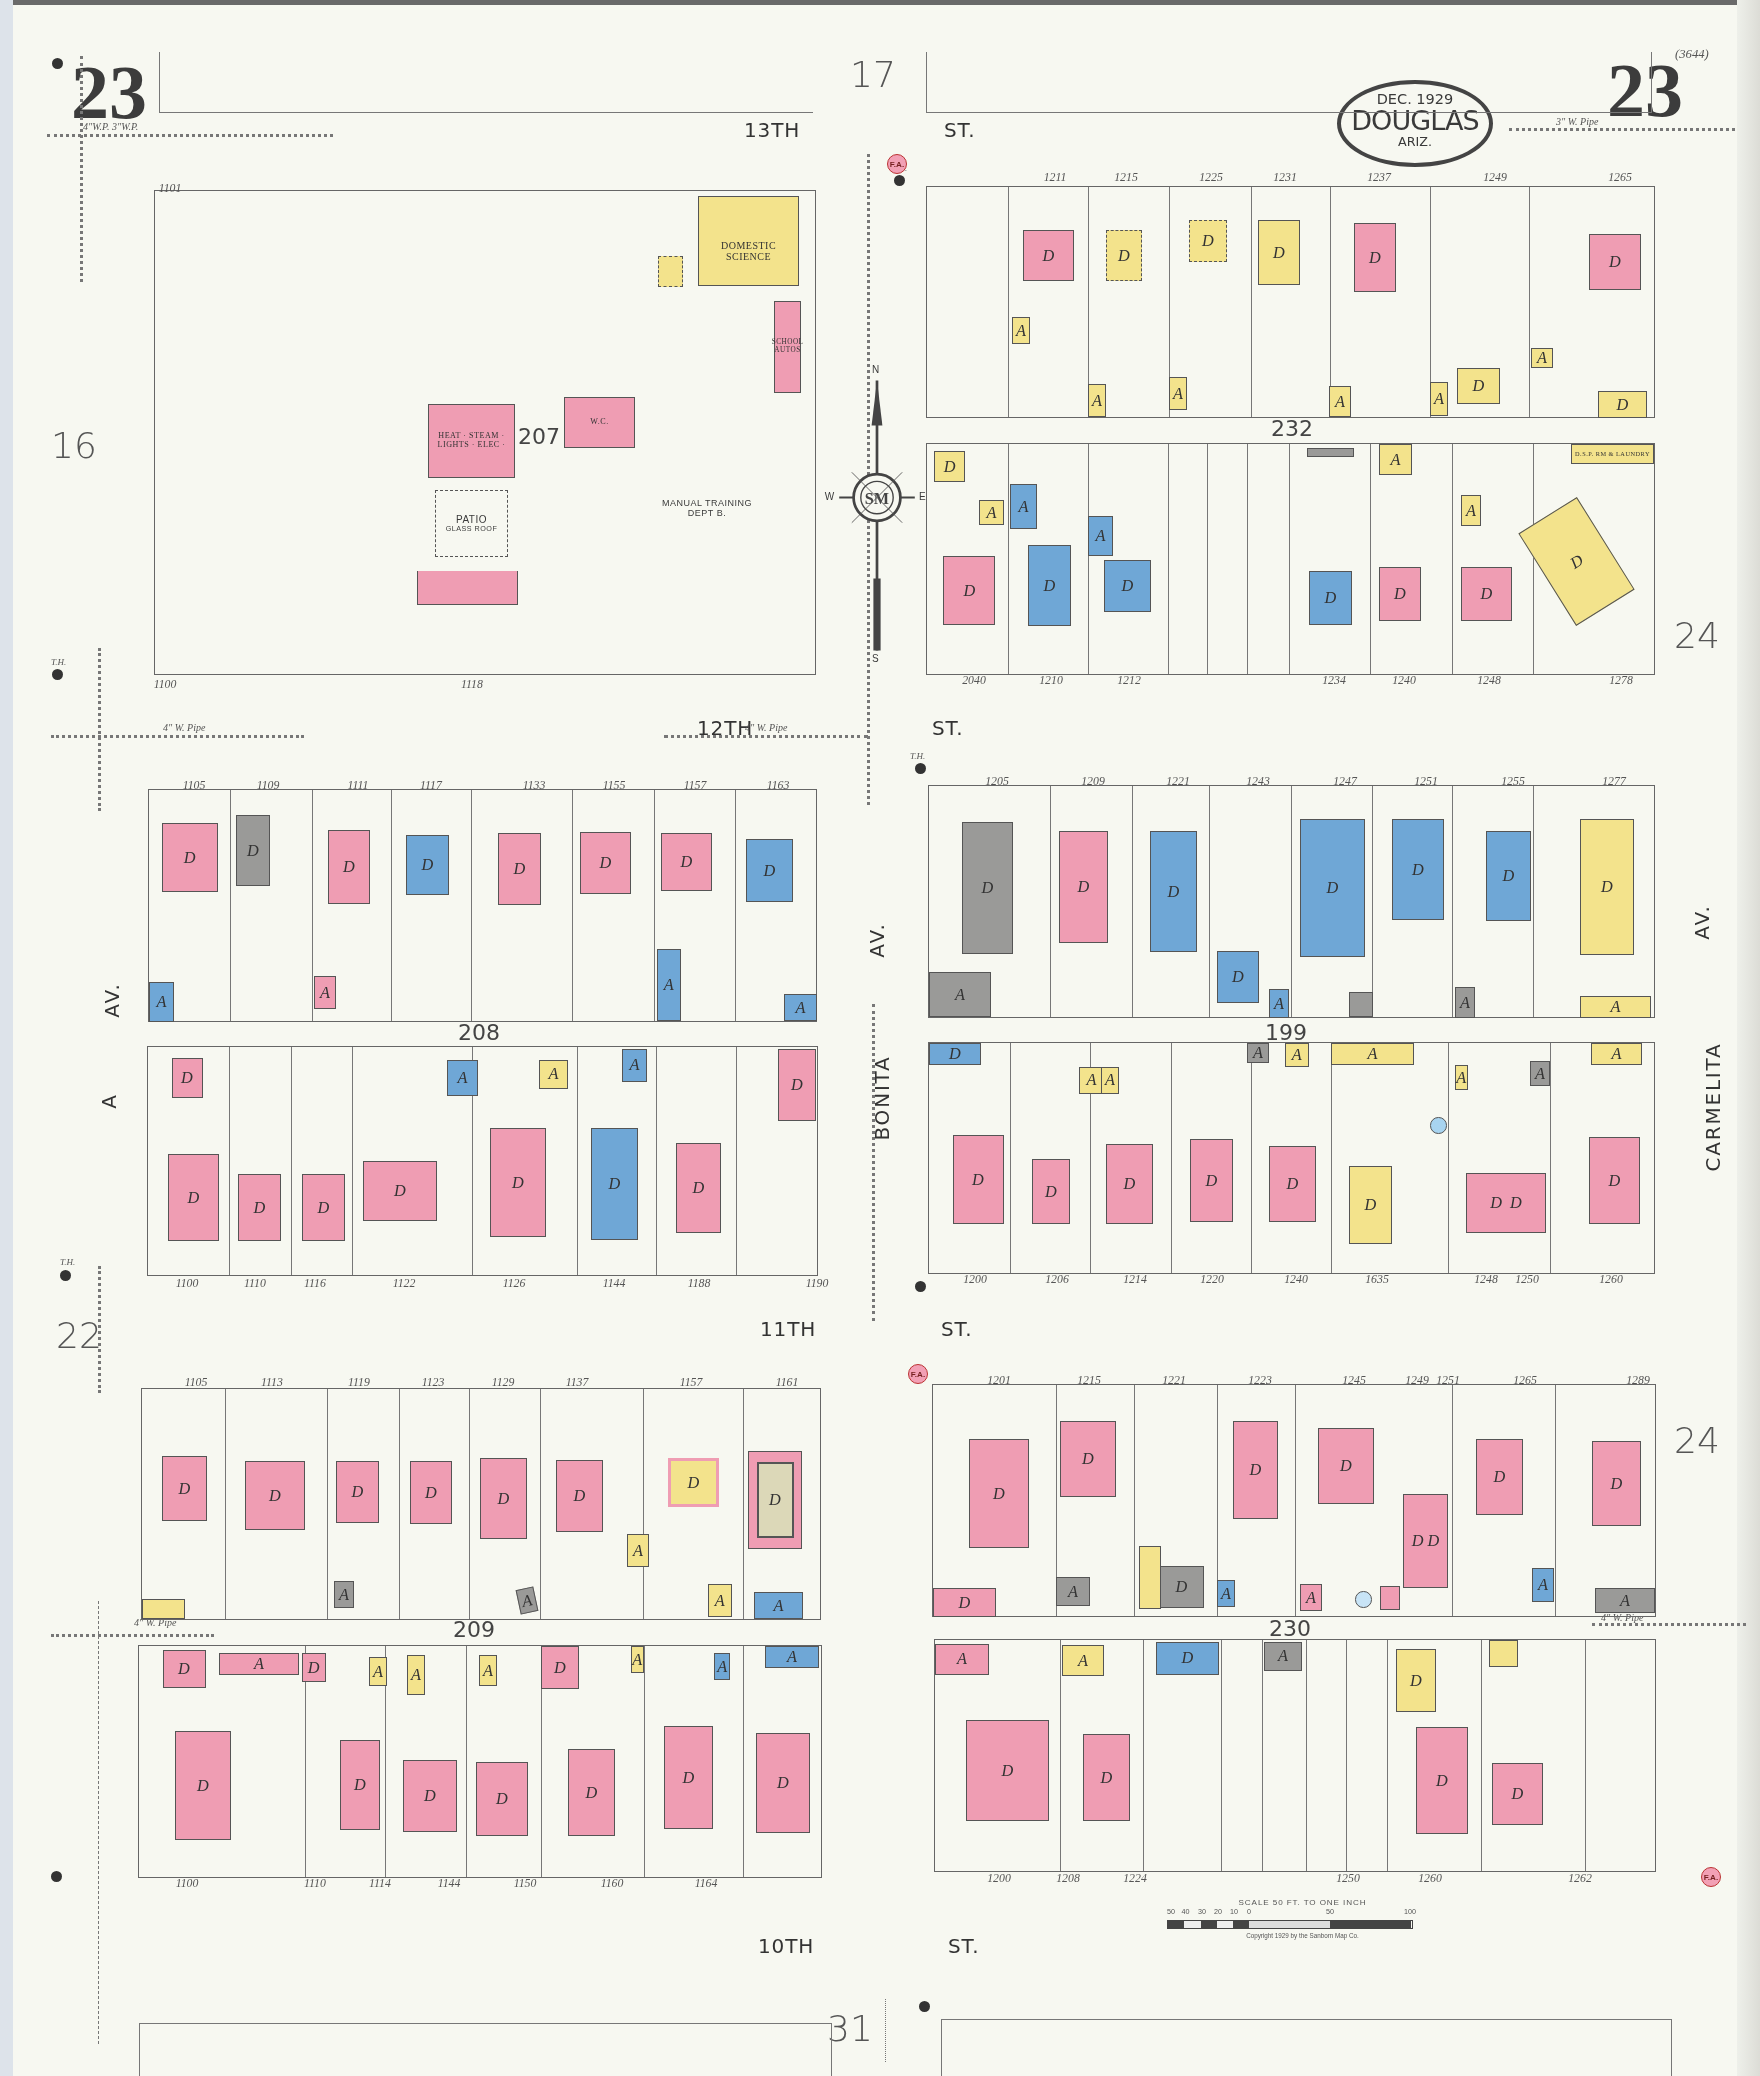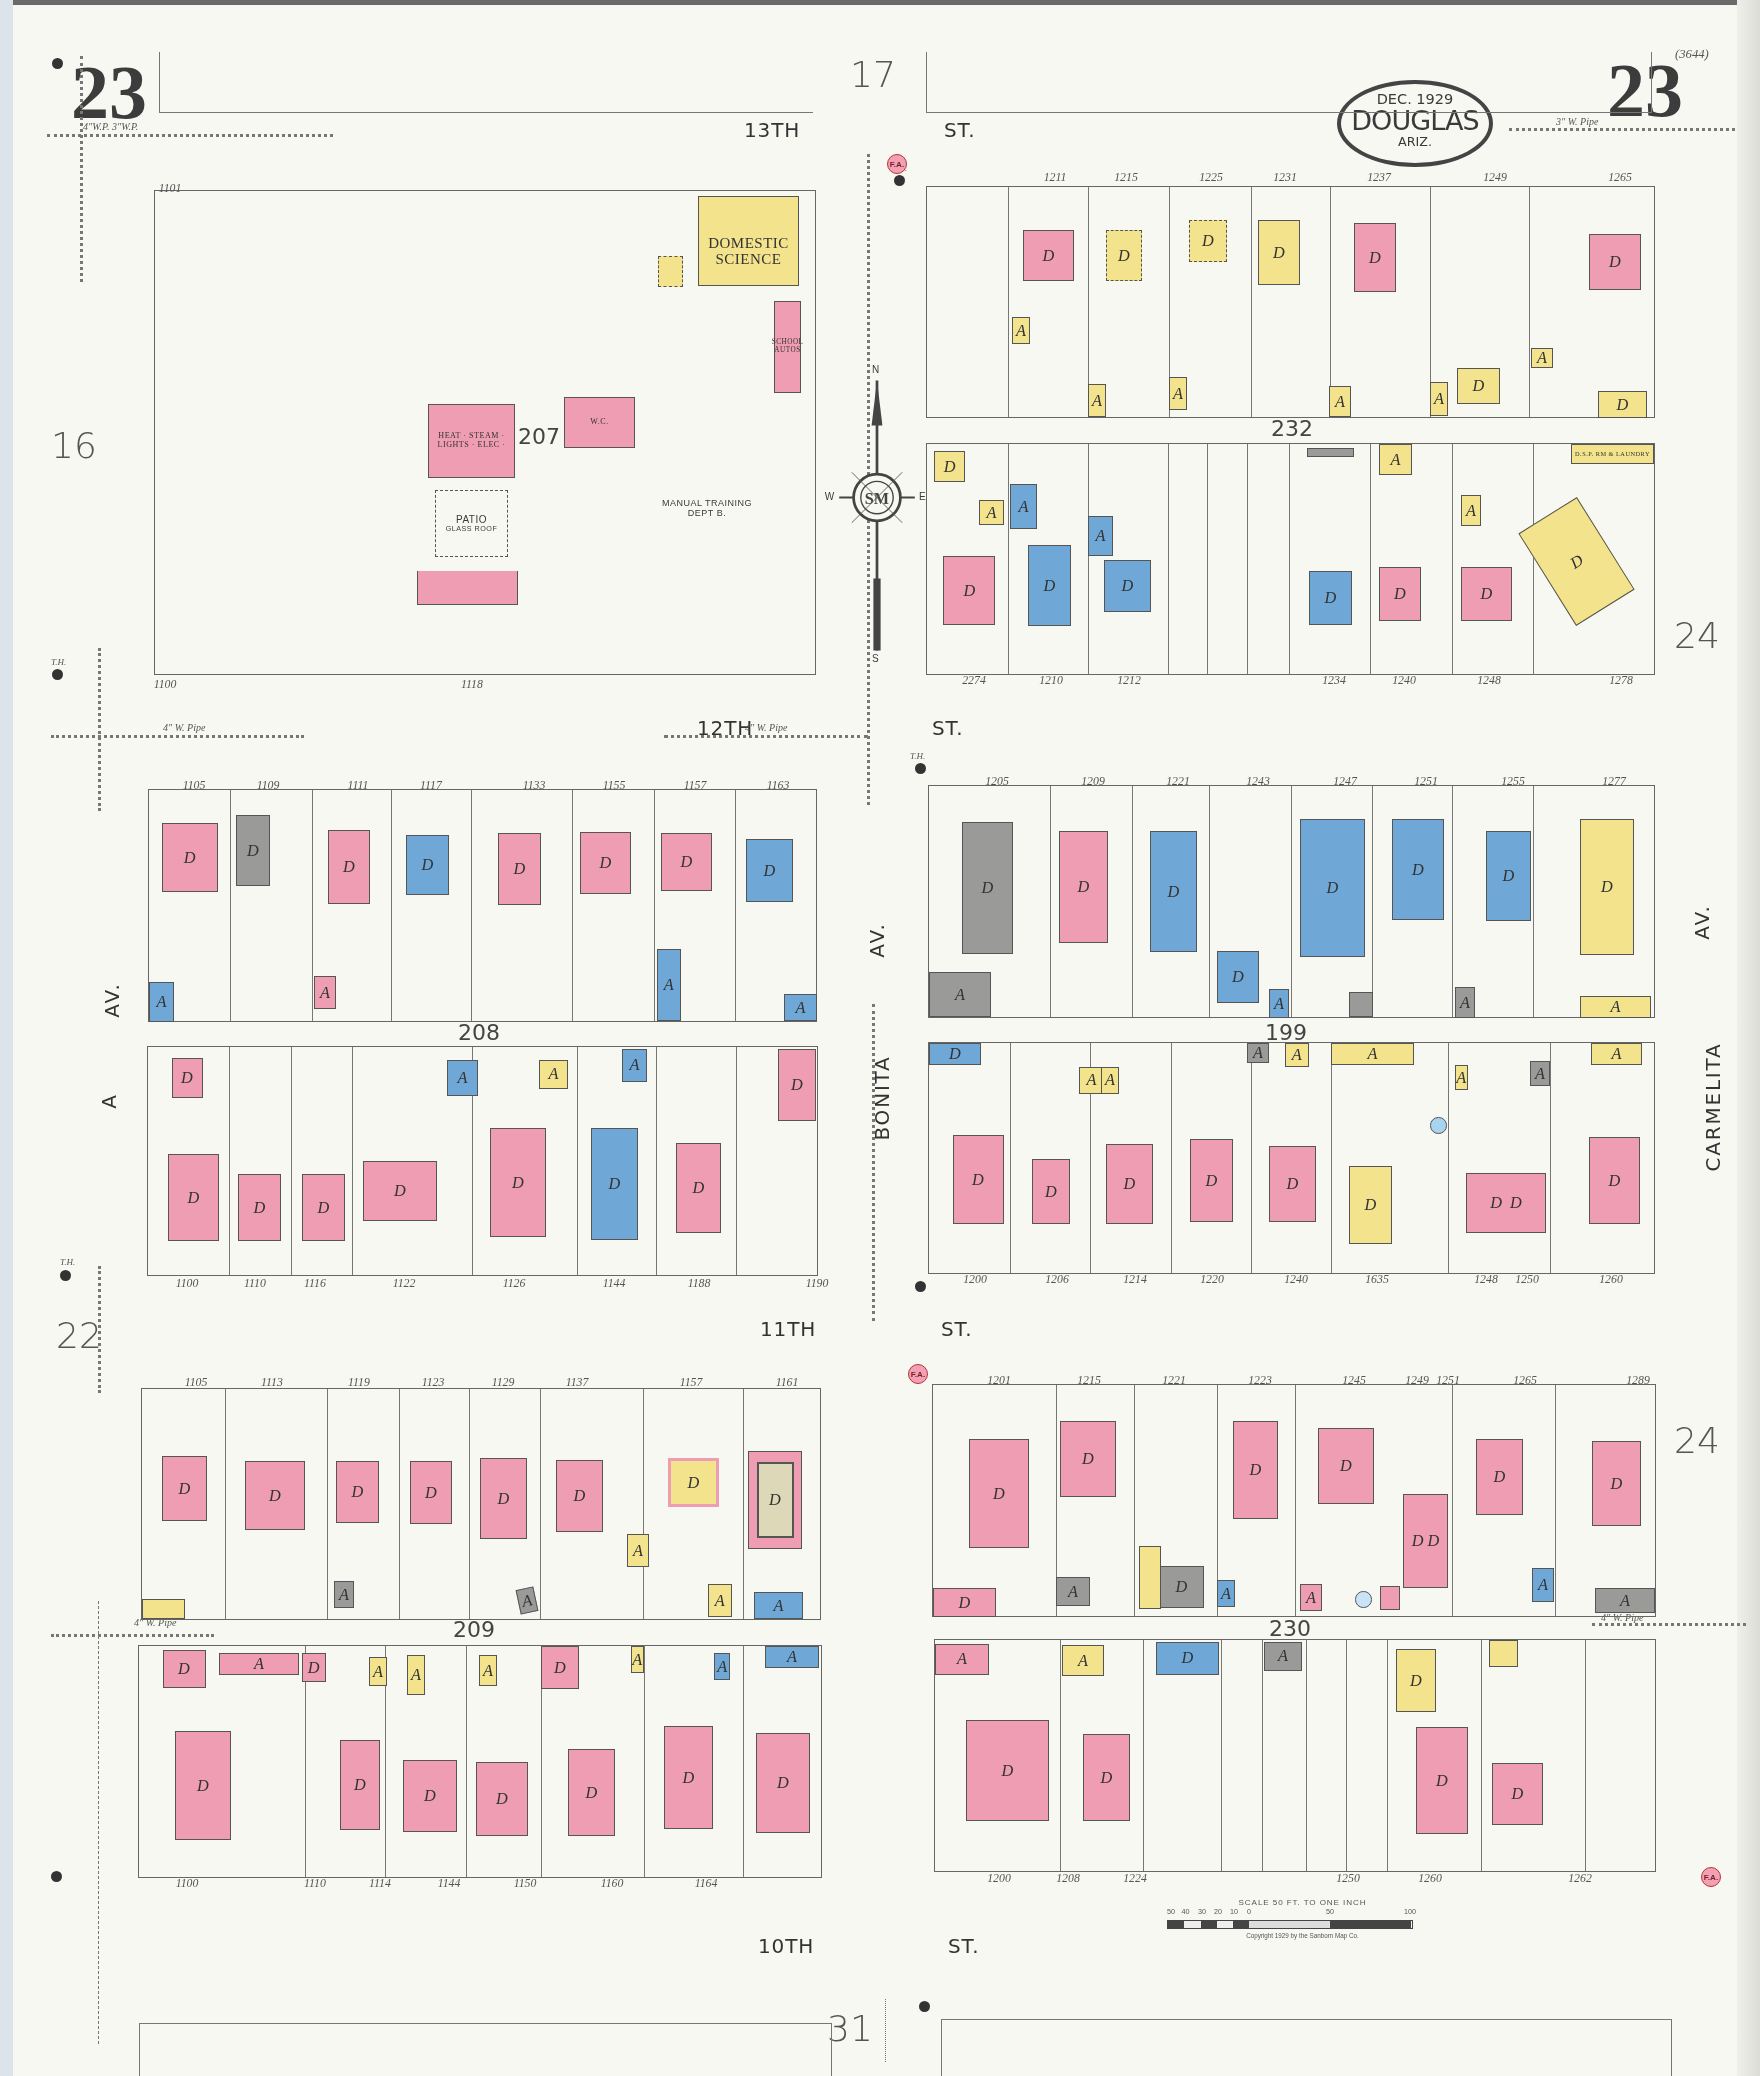--- a/index.html
+++ b/index.html
@@ -124,21 +124,21 @@
     <rect x="46" y="230" width="8" height="80" fill="#444"></rect>
   </svg>
   <div class="abs" style="left:40px;top:-7.2px;font-size:10px;">N</div>
   <div class="abs" style="left:-7.2px;top:120px;font-size:10px;">W</div>
   <div class="abs" style="left:87px;top:120px;font-size:10px;">E</div>
   <div class="abs" style="left:40px;top:282px;font-size:10px;">S</div>
 </div>
 
 <div class="block" style="left:154px;top:190px;width:662px;height:485px;">
   <div class="bld yellow solid" style="left:543px;top:5.4px;width:101px;height:90px;">
-    <span class="tiny" style="font-size:15px;margin-top:20px;">DOMESTIC SCIENCE</span>
+    <span class="tiny" style="font-size:10px;margin-top:20px;">DOMESTIC SCIENCE</span>
   </div>
   <div class="bld yellow" style="left:503px;top:65px;width:25px;height:31px;"></div>
   <div class="bld pink" style="left:619px;top:110px;width:27px;height:92px;">
     <span class="tiny" style="font-size:7.2px;">SCHOOL AUTOS</span>
   </div>
   <div class="bld pink" style="left:273px;top:213px;width:87px;height:74px;flex-direction:column;">
     <span class="tiny">HEAT · STEAM ·</span>
     <span class="tiny">LIGHTS · ELEC ·</span>
   </div>
   <div class="bld pink" style="left:409px;top:206px;width:71px;height:51px;">
@@ -269,21 +269,21 @@
     </div>
   <div class="bld yellow solid" style="left:534px;top:51px;width:20px;height:31px;">
       <span>A</span>
     </div>
   <div class="bld yellow solid" style="left:452px;top:0px;width:33px;height:31px;">
       <span>A</span>
     </div>
   <div class="bld gray" style="left:380px;top:3.6px;width:47px;height:9px;"></div>
 </div>
 <div class="abs" style="left:923px;top:673px;width:742px;">
-  <span class="addr" style="left:51px;">2274</span>
+  <span class="addr" style="left:51px;">2040</span>
   <span class="addr" style="left:128px;">1210</span>
   <span class="addr" style="left:206px;">1212</span>
   <span class="addr" style="left:411px;">1234</span>
   <span class="addr" style="left:481px;">1240</span>
   <span class="addr" style="left:566px;">1248</span>
   <span class="addr" style="left:698px;">1278</span>
 </div>
 
 <div class="block" style="left:148px;top:789px;width:669px;height:233px;">
   <div class="lot" style="left:81px;"></div>

